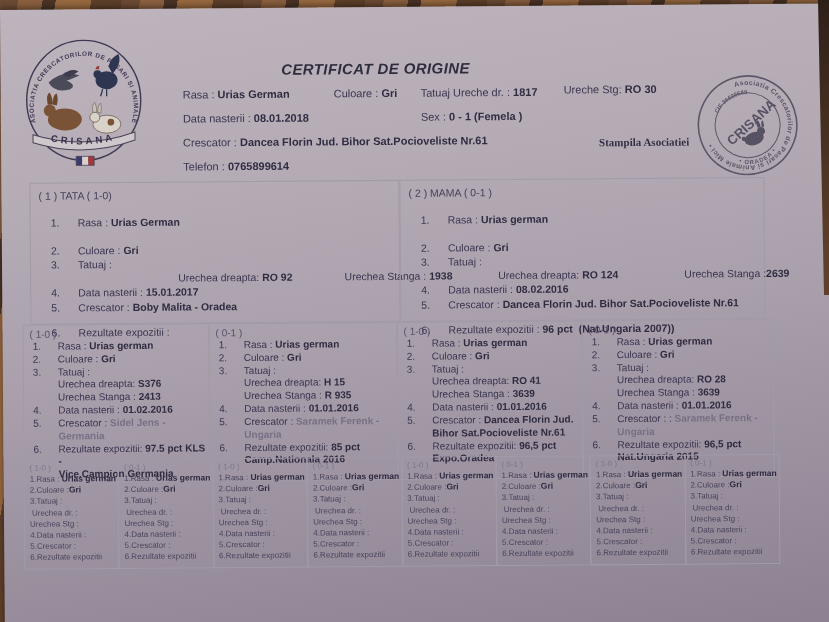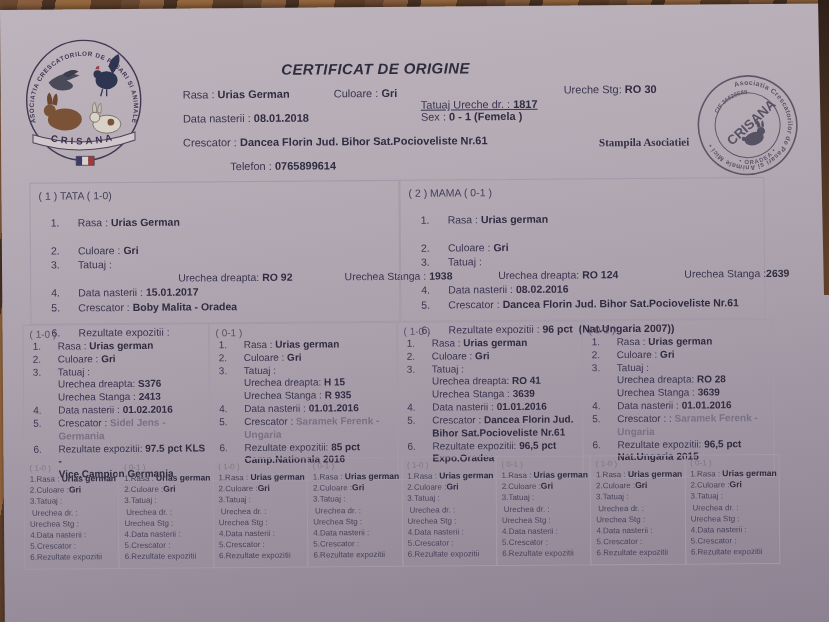--- a/index.html
+++ b/index.html
@@ -118,42 +118,42 @@
     <div class="title">CERTIFICAT DE ORIGINE</div>
 
     <div class="hf" style="left:182px;top:80px;">
       <span>Rasa :</span>
       <b>Urias German</b>
     </div>
     <div class="hf" style="left:333px;top:80px;">
       <span>Culoare :</span>
       <b>Gri</b>
     </div>
-    <div class="hf" style="left:420px;top:92px;text-decoration:underline;">
+    <div class="hf" style="left:420px;top:80px;">
       <span>Tatuaj  Ureche dr. :</span>
       <b>1817</b>
     </div>
     <div class="hf" style="left:563px;top:78px;">
       <span>Ureche Stg:</span>
       <b>RO 30</b>
     </div>
     <div class="hf" style="left:182px;top:104px;">
       <span>Data nasterii :</span>
       <b>08.01.2018</b>
     </div>
     <div class="hf" style="left:420px;top:104px;">
       <span>Sex :</span>
       <b>0 - 1 (Femela )</b>
     </div>
     <div class="hf" style="left:182px;top:128px;">
       <span>Crescator :</span>
       <b>Dancea Florin Jud. Bihor  Sat.Pocioveliste Nr.61</b>
     </div>
     <div class="stampila">Stampila Asociatiei</div>
-    <div class="hf" style="left:182px;top:152px;margin-left:47px;">
+    <div class="hf" style="left:182px;top:152px;">
       <span>Telefon :</span>
       <b>0765899614</b>
     </div>
 
     <svg class="stamp" width="118" height="124" viewBox="0 0 120 124" style="transform:rotate(-18deg);">
       <defs>
         <path id="ringS" d="M 60,20 A 41,41 0 1 1 59.9,20"></path>
         <path id="cifS" d="M 28,50 A 36,36 0 0 1 92,48"></path>
         <path id="oraS" d="M 34,88 A 32,32 0 0 0 88,84"></path>
       </defs>

